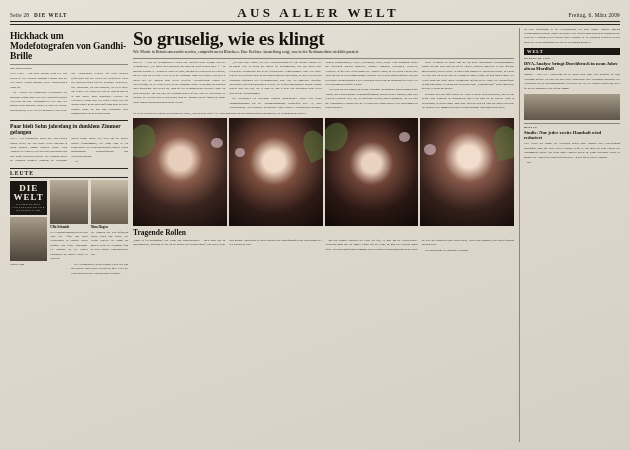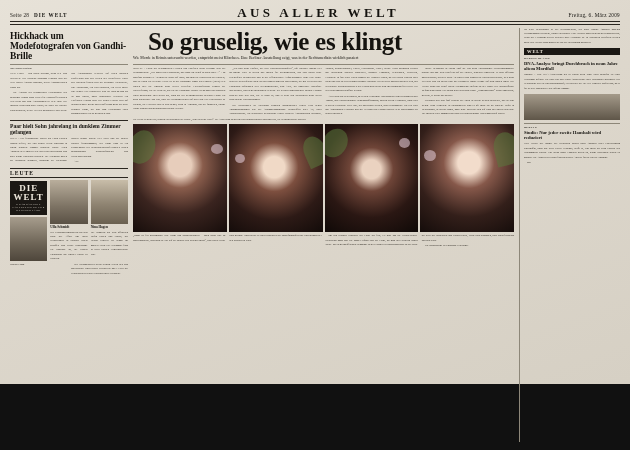--- a/index.html
+++ b/index.html
@@ -1,18 +1,18 @@
 <!DOCTYPE html>
 <html><head>
 <meta charset="utf-8">
 <style>
   html,body{margin:0;padding:0;background:#111;}
   body{width:630px;height:450px;overflow:hidden;font-family:"Liberation Serif",serif;}
   #page{
-    position:relative;width:630px;height:384px;
+    position:relative;width:630px;height:450px;
     background:#ded9cf;
     background-image:linear-gradient(160deg,#e7e2d8 0%,#ded8cd 40%,#d6d0c4 100%);
     box-sizing:border-box;
     padding:6px 10px 4px 10px;
     color:#15130f;
   }
   
   .masthead{
     display:flex;align-items:flex-end;justify-content:space-between;
     border-bottom:1.2px solid #2a2620;
@@ -60,22 +60,22 @@
   .leute-flex{display:flex;gap:3px;}
   .leute-col{flex:1;}
   .leute-img{width:100%;height:44px;background:
       linear-gradient(180deg,#b9ae9c,#7d7364 60%,#5a5145);
       margin:2px 0;}
   .leute-img.p2{background:linear-gradient(180deg,#c8bda9,#8f8472 55%,#6a6050);}
   .leute-img.p3{background:linear-gradient(180deg,#a79d8d,#6e6557 60%,#4e463b);}
   .mini-hl{font-size:3.4px;font-weight:bold;line-height:1.1;margin:1px 0;}
   
   .main-hl{
-    font-size:25px;line-height:1.02;font-weight:bold;letter-spacing:-.3px;
-    margin:1px 0 2px 15px;
+    font-size:19px;line-height:1.02;font-weight:bold;letter-spacing:-.3px;
+    margin:1px 0 2px 0;
   }
   .standfirst{font-size:3.9px;line-height:1.25;margin-bottom:3px;}
   .photo-strip{display:flex;gap:2px;margin:3px 0 2px 0;}
   .ph{flex:1;height:108px;position:relative;overflow:hidden;background:#2a2020;}
   .ph.a{background:
       radial-gradient(circle at 50% 38%,#e7cdbb 0 14%,#8a5d4c 28%,#3a241f 60%,#160d0b 100%);}
   .ph.b{background:
       radial-gradient(circle at 48% 40%,#f0d9c6 0 13%,#7d4f3f 30%,#2d1a16 65%,#120b09 100%);}
   .ph.c{background:
       radial-gradient(circle at 50% 42%,#ead2c0 0 12%,#6f4538 28%,#2a1713 62%,#0f0907 100%);}
@@ -187,20 +187,21 @@
         <div class="ph c">
           <div class="leaf" style="width:24px;height:30px;left:-2px;top:4px;transform:rotate(30deg);"></div>
           <div class="flow" style="width:11px;height:10px;right:8px;top:14px;"></div>
         </div>
         <div class="ph d">
           <div class="leaf" style="width:25px;height:33px;right:-5px;top:8px;transform:rotate(-14deg);"></div>
           <div class="flow" style="width:12px;height:11px;left:4px;top:26px;"></div>
         </div>
       </div>
 
+      <div class="sec-hl">Tragende Rollen</div>
       <div class="txt c4">
         <p>„Mode ist für geschminkte eine Form von Maskenbildnerei – doch darin eine so ungewöhnliche, dass man sie alle auf die Minute neu beachtet muss“, sagt Oscar Wilde einst geringe. Noch bleibt es: Mitte präsentiert die Modefotografen ihre Kollektionen bei den Schauen in Paris.</p>
         <p>um den irischen Scheiben der Lippe bis fein, Es geht um die Herbst/Winter-Kollektion 2009 und wie immer erfolgt sich die Frage, ob man dies wirklich tragen wolle. Mit dem unauffälligen Schminke geht es schnell in Modehauptstadt an der keine die Seite der Schwarzen und Grauen bleibt, Nach York begonnen, kurz darauf Mailand und nun Paris.</p>
         <p>Für Schaulustige ist Chrisophe Guillarmé.</p>
       </div>
     </div>
 
     <div class="col-right">
       <div class="txt">
         <p>So wird Deutschland in der Rechtsmedizin, wo nach Tsokos Angaben ohnehin Personalmangel herrscht, einiges übersehen. Fälle werden dann nicht mehr rekonstruierbar, wenn der Leichnam bereits bestattet oder verbrannt ist. In Nordrhein-Westfalen werden mehr Tote wieder ausgegraben als vor der Beerdigung obduziert.</p>

